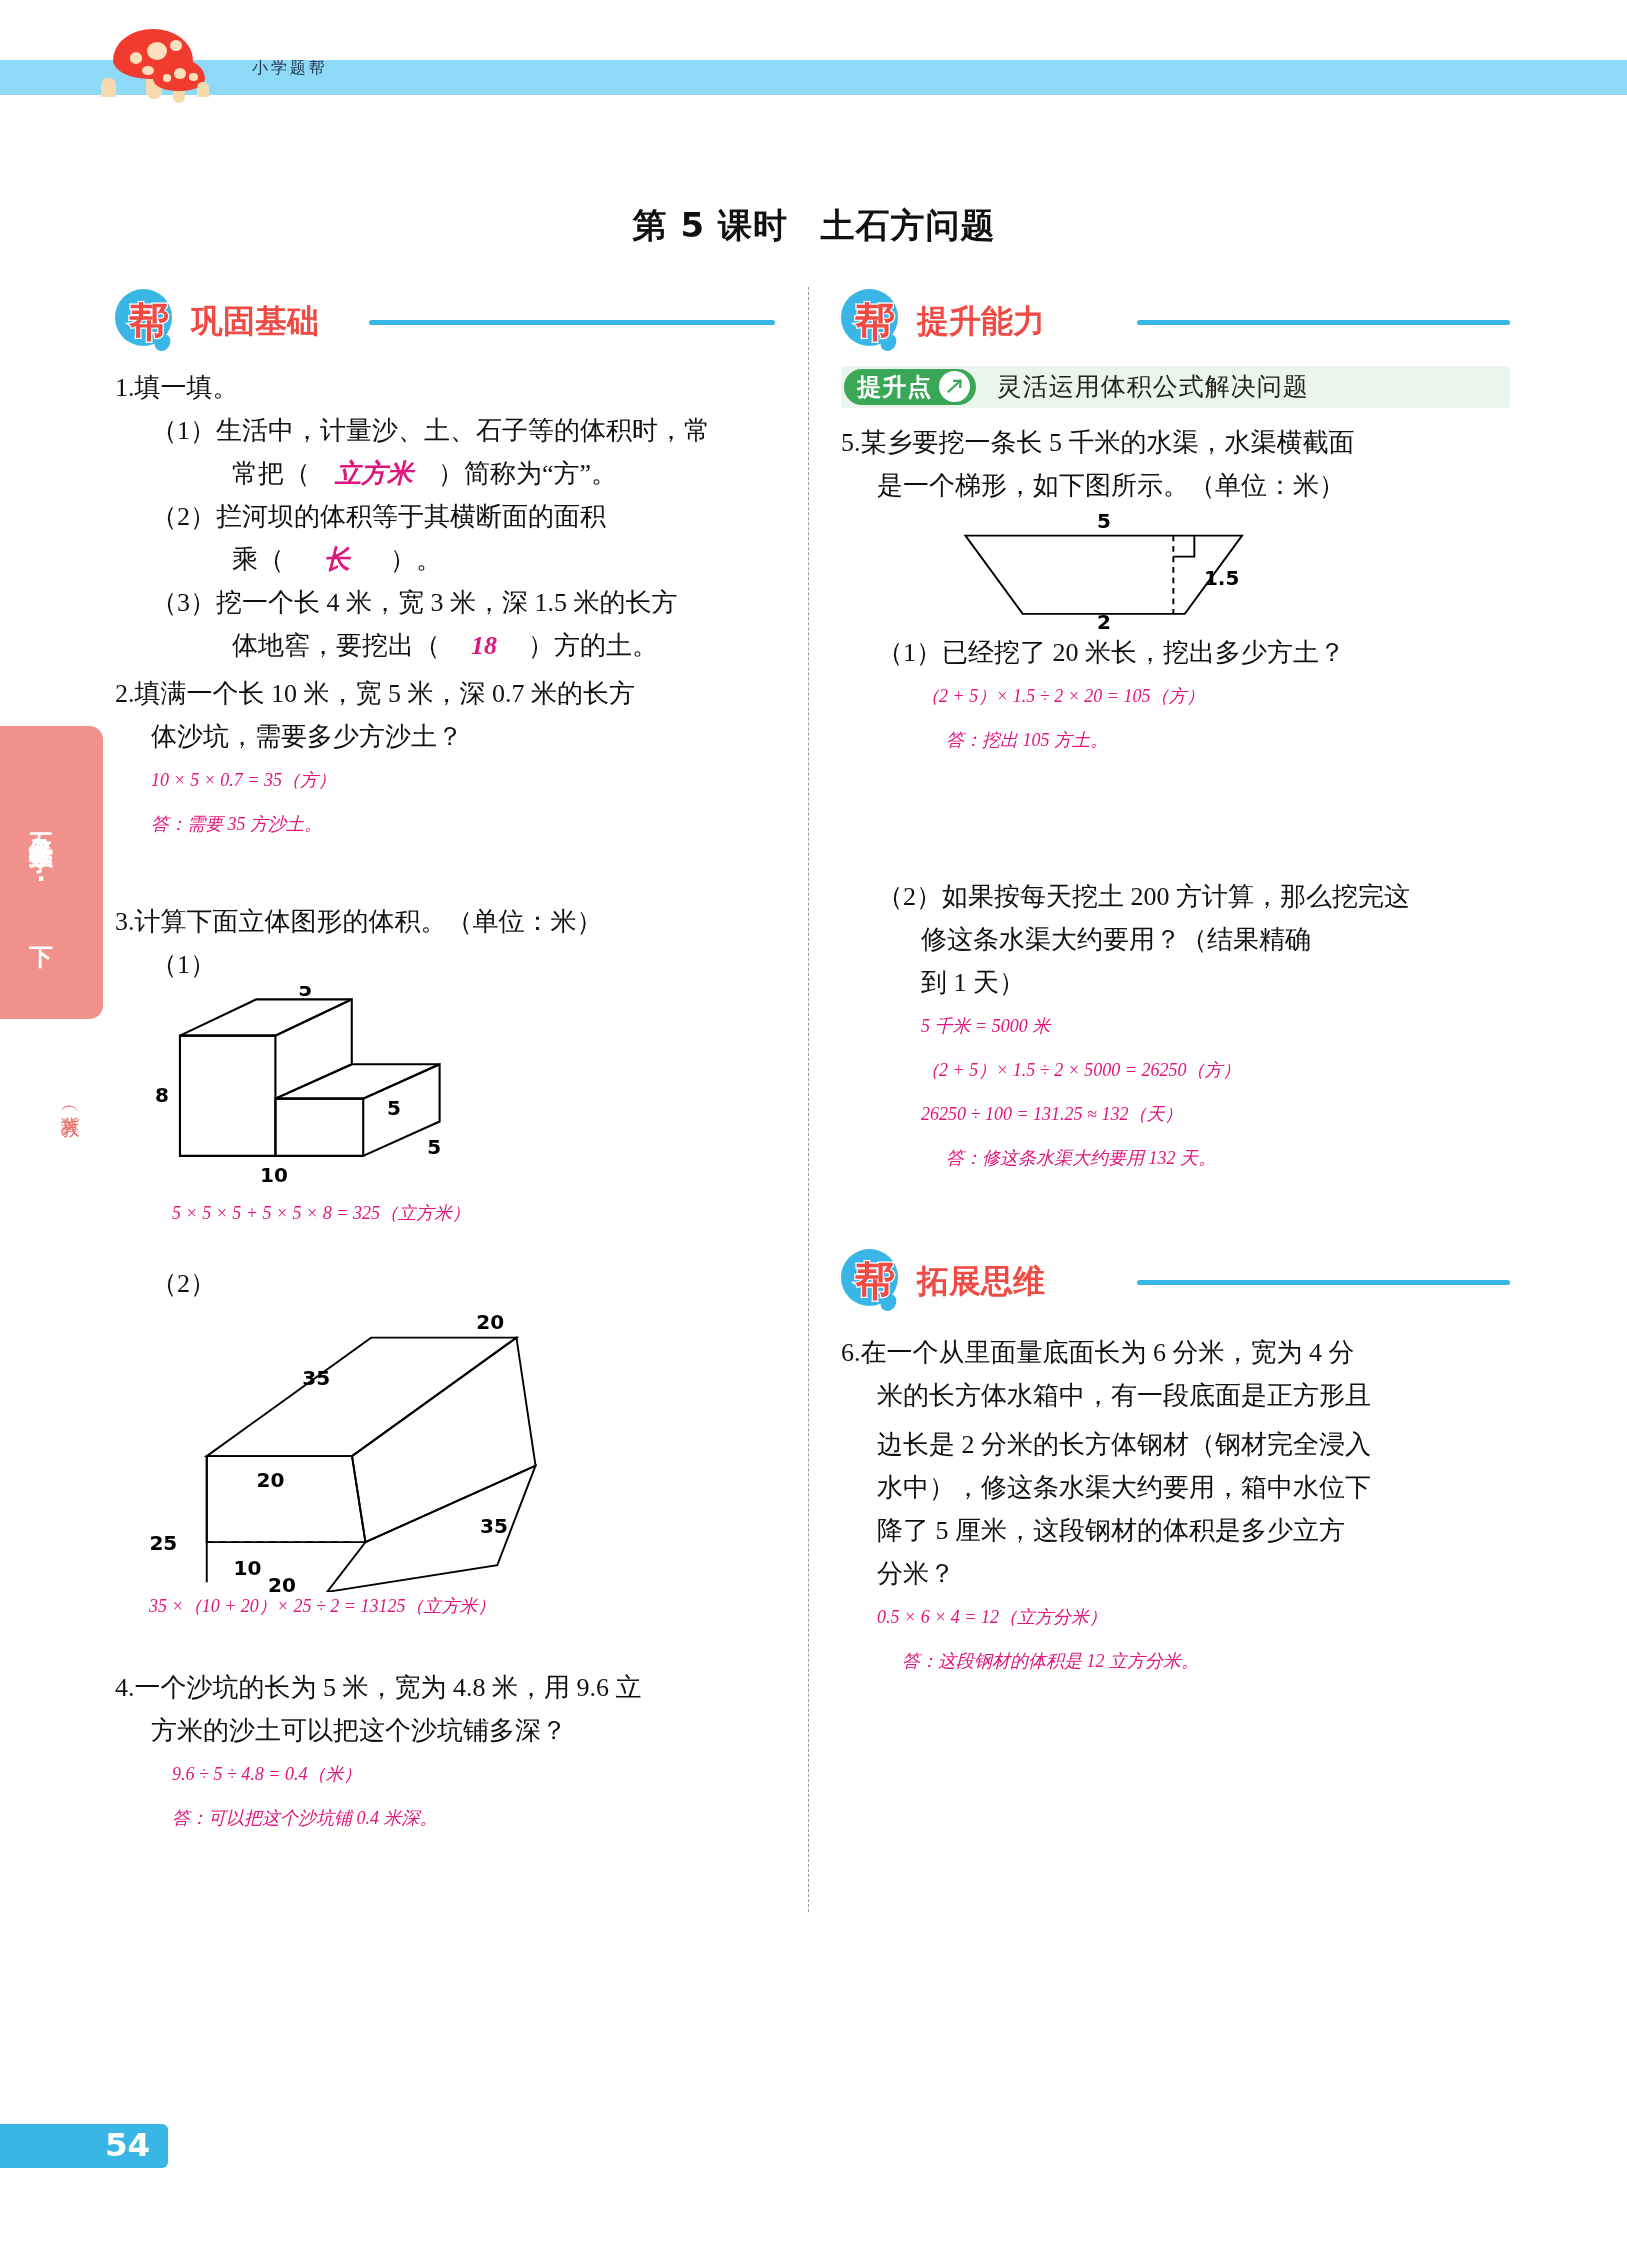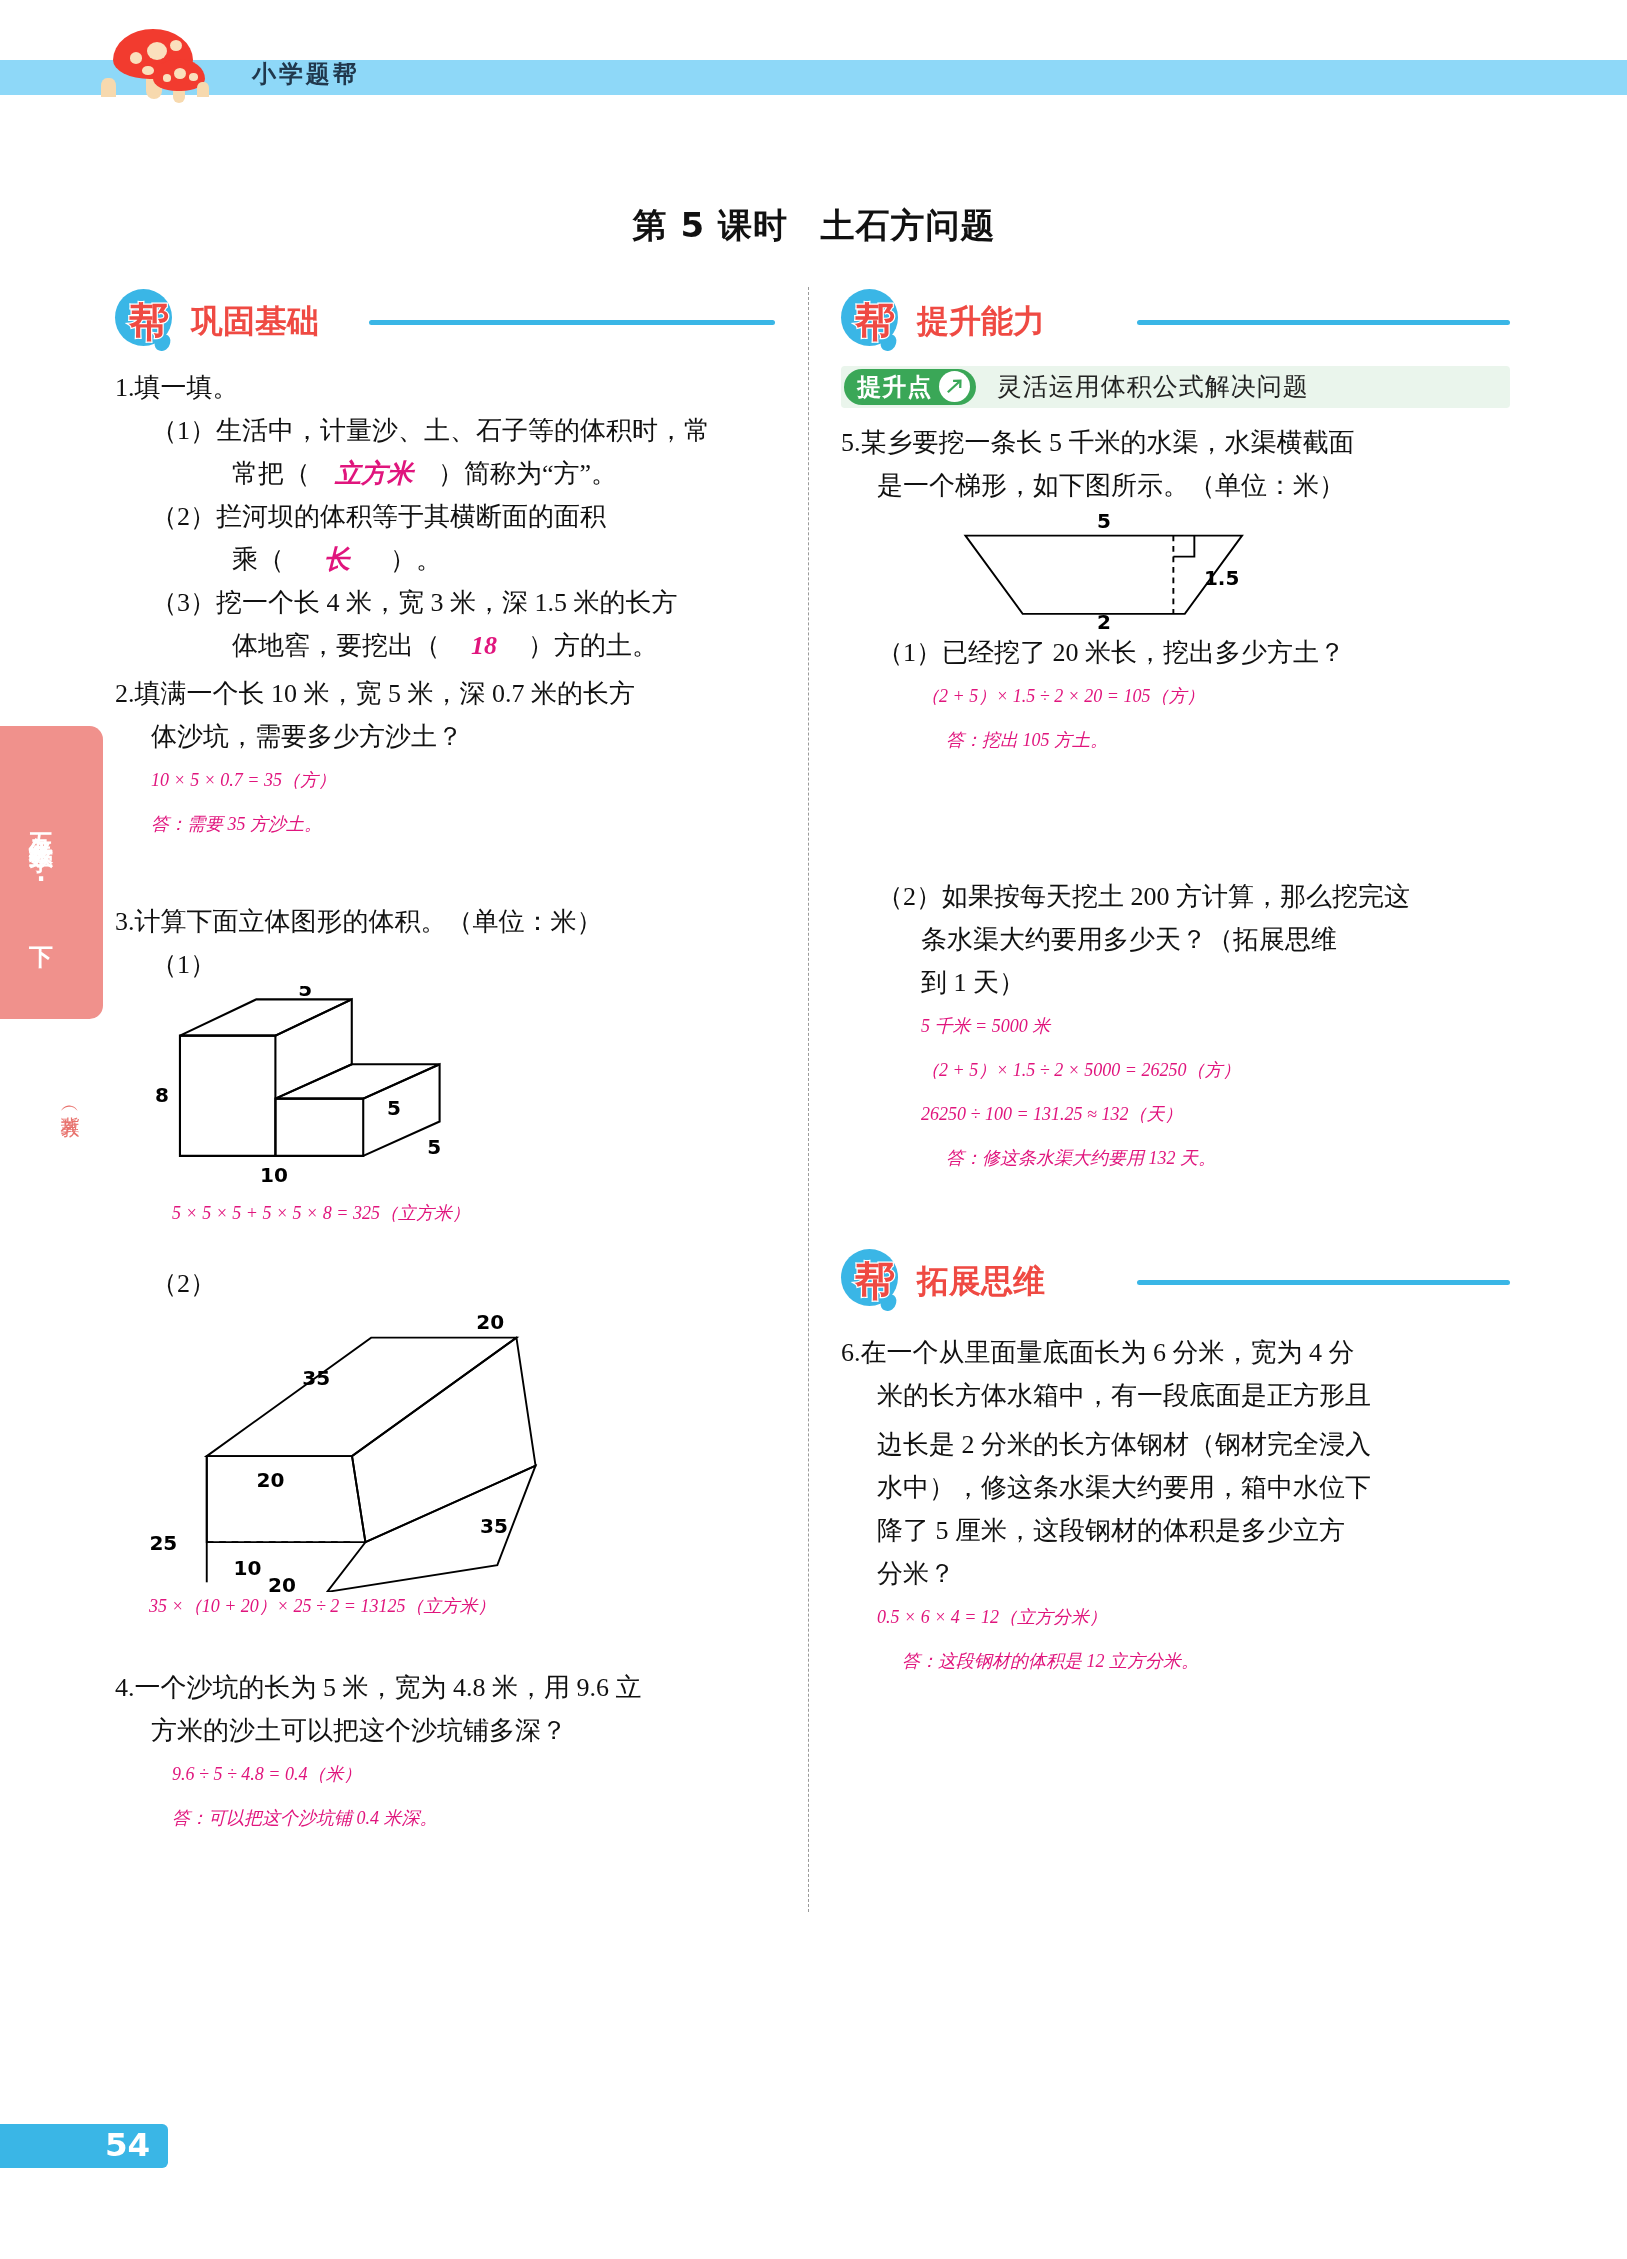--- a/index.html
+++ b/index.html
@@ -12,21 +12,21 @@
 
   
   .header-band{
     position:absolute;left:0;top:60px;width:100%;height:35px;
     background:#8ed8f8;
   }
   .header-wrap{position:absolute;left:0;top:0;width:100%;height:124px;}
   .logo-text{
     position:absolute;left:252px;top:58px;
     font-family:"DejaVu Sans","Liberation Sans",sans-serif;
-    font-size:24px;font-weight:700;color:#20384d;letter-spacing:2.9px;
+    font-size:16px;font-weight:400;color:#20384d;letter-spacing:2.9px;
   }
   .mush{position:absolute;}
   .mush .cap{
     position:absolute;left:0;top:0;border-radius:50% 50% 46% 46% / 62% 62% 38% 38%;
     background:#f23b2f;
   }
   .mush .stem{
     position:absolute;background:#f7d9ae;border-radius:4.8px 4.8px 8.6px 8.6px;
   }
   .dot{position:absolute;background:#fae0bd;border-radius:50%;}
@@ -352,21 +352,21 @@
         <span class="lbl">（1）</span>
         <span class="body">已经挖了 20 米长，挖出多少方土？</span>
       </div>
       <div class="ans" style="padding-left:80px;">（2 + 5）× 1.5 ÷ 2 × 20 = 105（方）</div>
       <div class="ans" style="padding-left:105px;">答：挖出 105 方土。</div>
 
       <div class="q-row" style="padding-left:36px;margin-top:113px;">
         <span class="lbl">（2）</span>
         <span class="body">如果按每天挖土 200 方计算，那么挖完这</span>
       </div>
-      <div class="q" style="padding-left:80px;">条水渠大约要用多少天？（拓展思维</div>
+      <div class="q" style="padding-left:80px;">修这条水渠大约要用？（结果精确</div>
       <div class="q" style="padding-left:80px;">到 1 天）</div>
       <div class="ans" style="padding-left:80px;">5 千米 = 5000 米</div>
       <div class="ans" style="padding-left:80px;">（2 + 5）× 1.5 ÷ 2 × 5000 = 26250（方）</div>
       <div class="ans" style="padding-left:80px;">26250 ÷ 100 = 131.25 ≈ 132（天）</div>
       <div class="ans" style="padding-left:105px;">答：修这条水渠大约要用 132 天。</div>
     </div>
 
     <div class="sec-head" style="margin-top:67px;">
       <div class="sec-circle"></div>
       <div class="sec-bang">帮</div>

